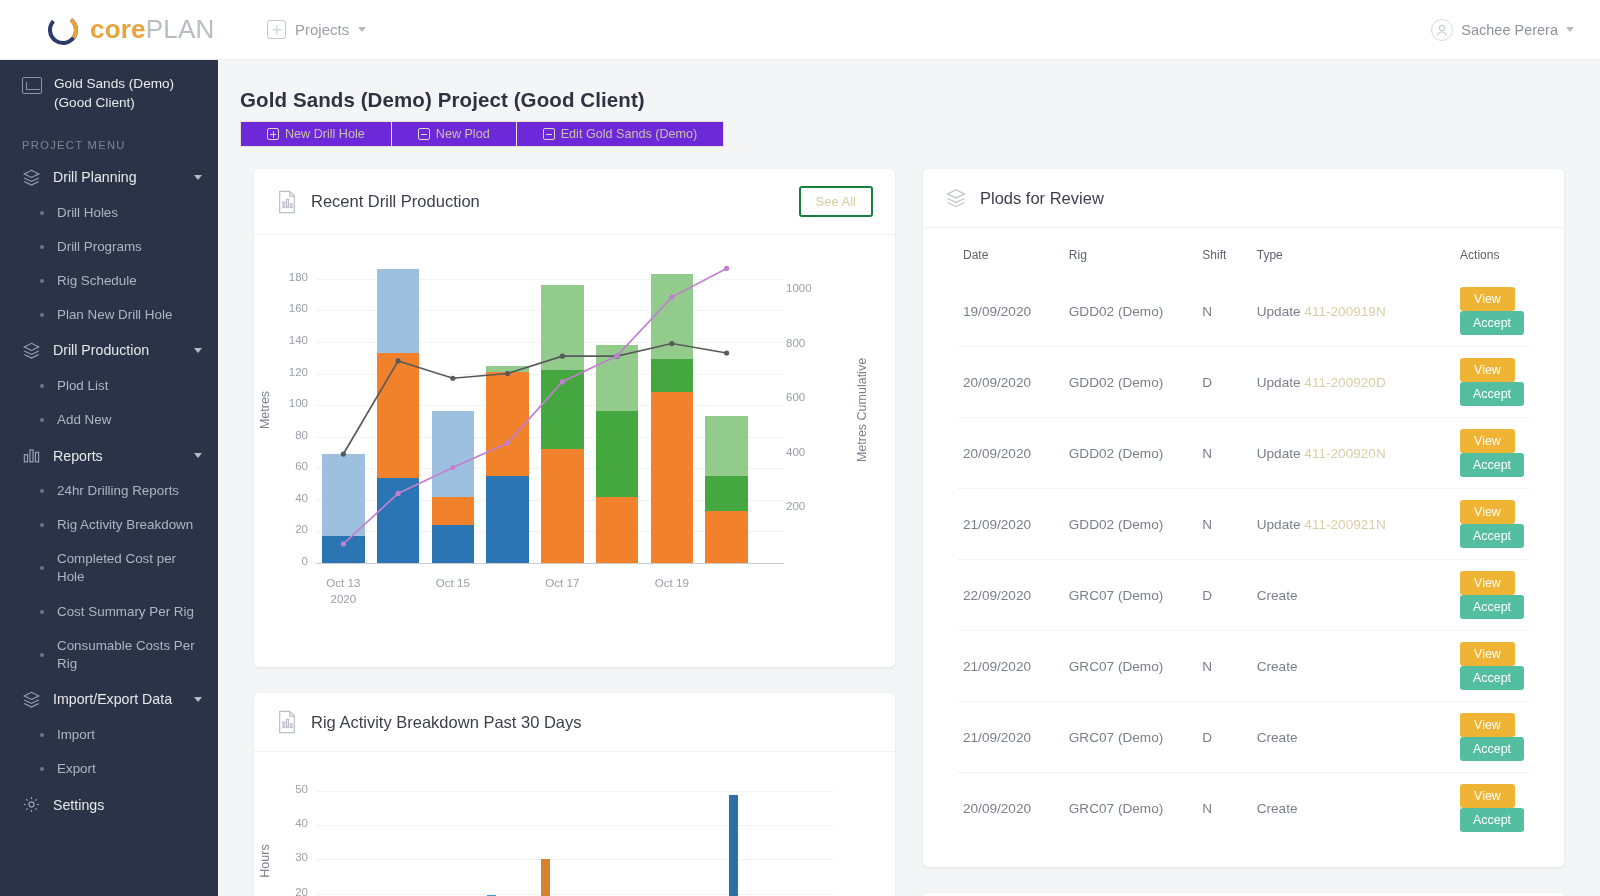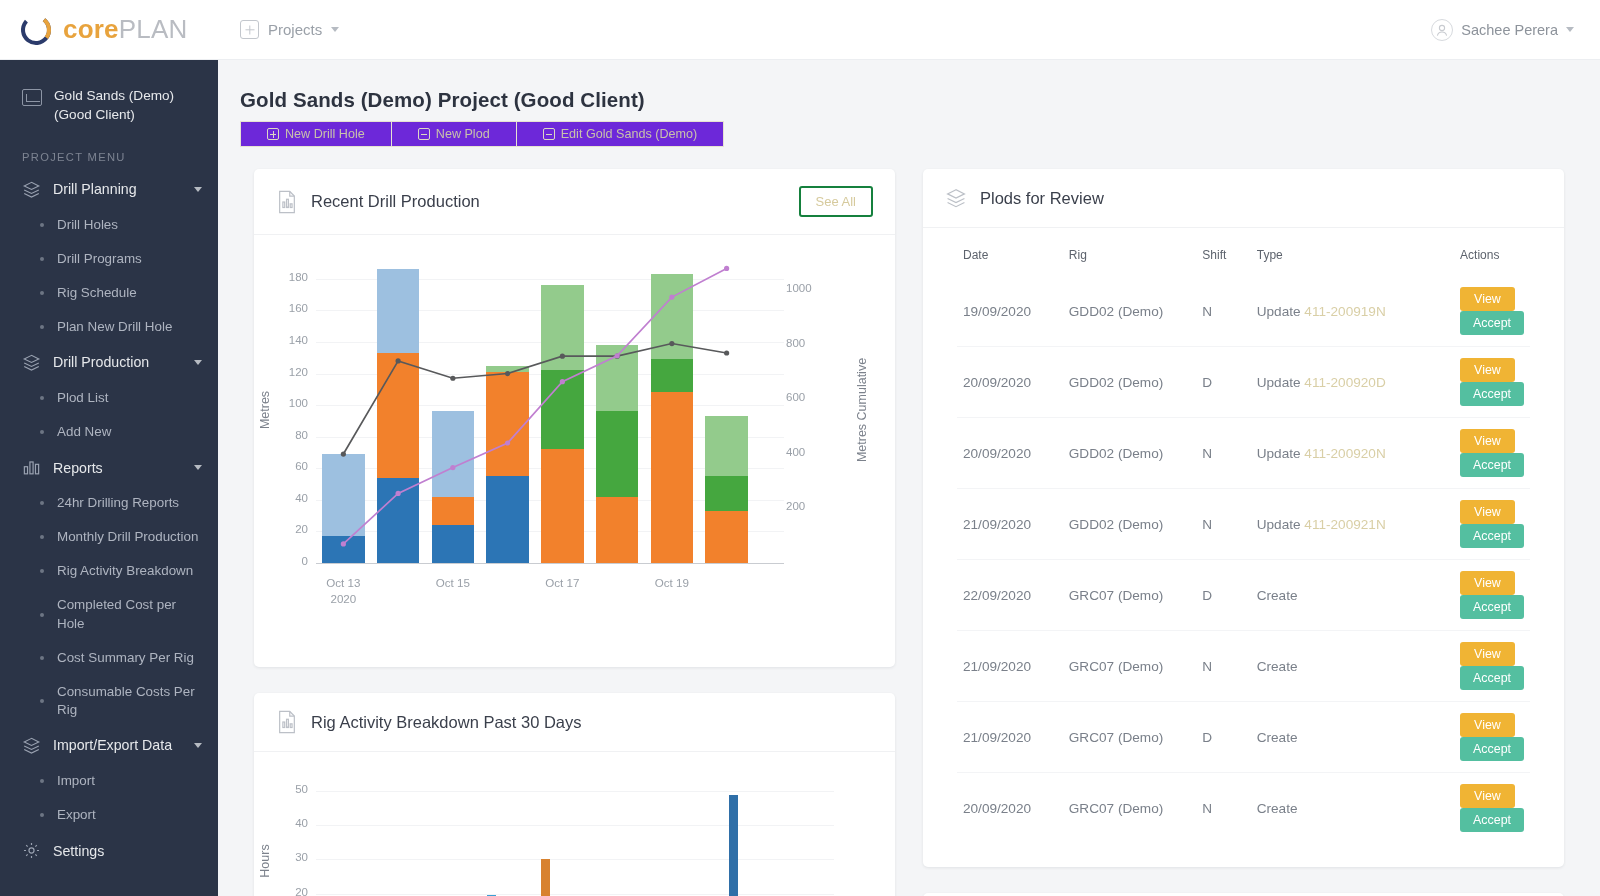--- a/index.html
+++ b/index.html
@@ -7,21 +7,21 @@
     width: 1600px; height: 896px;
     font-family: "Liberation Sans", sans-serif;
     background: #f4f5f7; overflow: hidden;
   }
   
   .topbar{
     position:absolute; top:0; left:0; width:1600px; height:60px;
     background:#fff; display:flex; align-items:center;
     border-bottom:1px solid #eceef1; z-index:20;
   }
-  .logo-wrap{ display:flex; align-items:center; width:218px; padding-left:18px; gap:9px;}
+  .logo-wrap{ display:flex; align-items:center; width:218px; padding-left:18px; gap:9px;margin-left:27px;}
   .logo-mark{ width:36px; height:36px; position:relative; flex:0 0 36px;}
   .logo-text{ font-size:26px; letter-spacing:.2px; font-weight:700;}
   .logo-core{ color:#e8a33d; }
   .logo-plan{ color:#b9bcc2; font-weight:400;}
   .nav-item{ display:flex; align-items:center; gap:9px; margin-left:22px; color:#9aa0a8; font-size:15px;}
   .nav-ico{ width:19px;height:19px;border:1.4px solid #c3c7cd;border-radius:3px;
     position:relative; display:inline-block;}
   .nav-ico:before{content:"";position:absolute;left:50%;top:50%;width:9px;height:1.4px;
     background:#c3c7cd;transform:translate(-50%,-50%);}
   .nav-ico:after{content:"";position:absolute;left:50%;top:50%;width:1.4px;height:9px;
@@ -31,21 +31,21 @@
   .user-area{ margin-left:auto; margin-right:26px; display:flex; align-items:center; gap:8px;
     color:#8d939b; font-size:14.5px;}
   .avatar{ width:22px;height:22px;border-radius:50%;border:1.2px solid #d7dade;
     display:flex;align-items:center;justify-content:center;}
 
   
   .sidebar{
     position:absolute; top:60px; left:0; width:218px; height:836px;
     background:#2b3447; overflow:hidden;
   }
-  .proj-head{ display:flex; gap:12px; padding:26px 16px 8px 22px; align-items:flex-start;}
+  .proj-head{ display:flex; gap:12px; padding:14px 16px 8px 22px; align-items:flex-start;}
   .proj-head .t{ color:#e7e9ec; font-size:13.6px; line-height:1.42;}
   .proj-ico{flex:0 0 20px;width:20px;height:17px;border:1.4px solid #8d95a5;border-radius:2px;
     position:relative;margin-top:3px;}
   .proj-ico:after{content:"";position:absolute;left:3px;bottom:3px;width:13px;height:7px;
     border-left:1.4px solid #8d95a5;border-bottom:1.4px solid #8d95a5;}
   .menu-label{ color:#7d8492; font-size:11.2px; letter-spacing:1.3px; padding:18px 0 8px 22px;}
   .m-group{ display:flex;align-items:center; padding:9px 16px 9px 22px; gap:12px; color:#e6e8eb; font-size:14.2px;}
   .m-group .chev{margin-left:auto;color:#8a909c;font-size:11px;}
   .m-sub{ display:flex;align-items:center; padding:8px 14px 8px 40px; gap:13px; color:#aeb4c0; font-size:13.4px; line-height:1.35;}
   .bullet{ width:4px;height:4px;border-radius:50%;background:#6d7584; flex:0 0 4px;}
@@ -183,24 +183,20 @@
         <rect x="3" y="11" width="4" height="9"></rect>
         <rect x="10" y="5" width="4" height="15"></rect>
         <rect x="17" y="8" width="4" height="12"></rect>
       </svg>
     <span>Reports</span>
     <span class="chev caret"></span>
   </div>
   <div class="m-sub">
       <span class="bullet"></span>
       <span>24hr Drilling Reports</span>
-    </div>
-  <div class="m-sub">
-      <span class="bullet"></span>
-      <span>Monthly Drill Production</span>
     </div>
   <div class="m-sub">
       <span class="bullet"></span>
       <span>Rig Activity Breakdown</span>
     </div>
   <div class="m-sub">
       <span class="bullet"></span>
       <span>Completed Cost per Hole</span>
     </div>
   <div class="m-sub">

